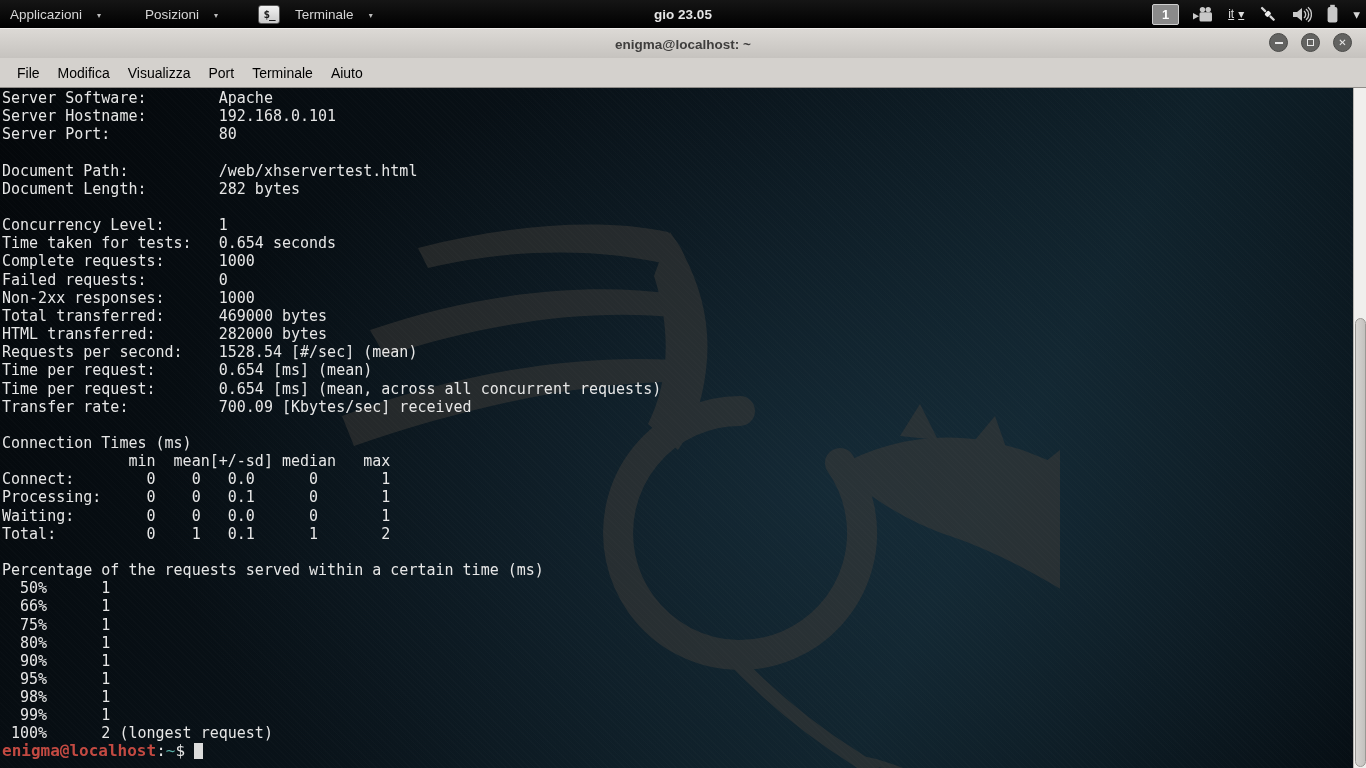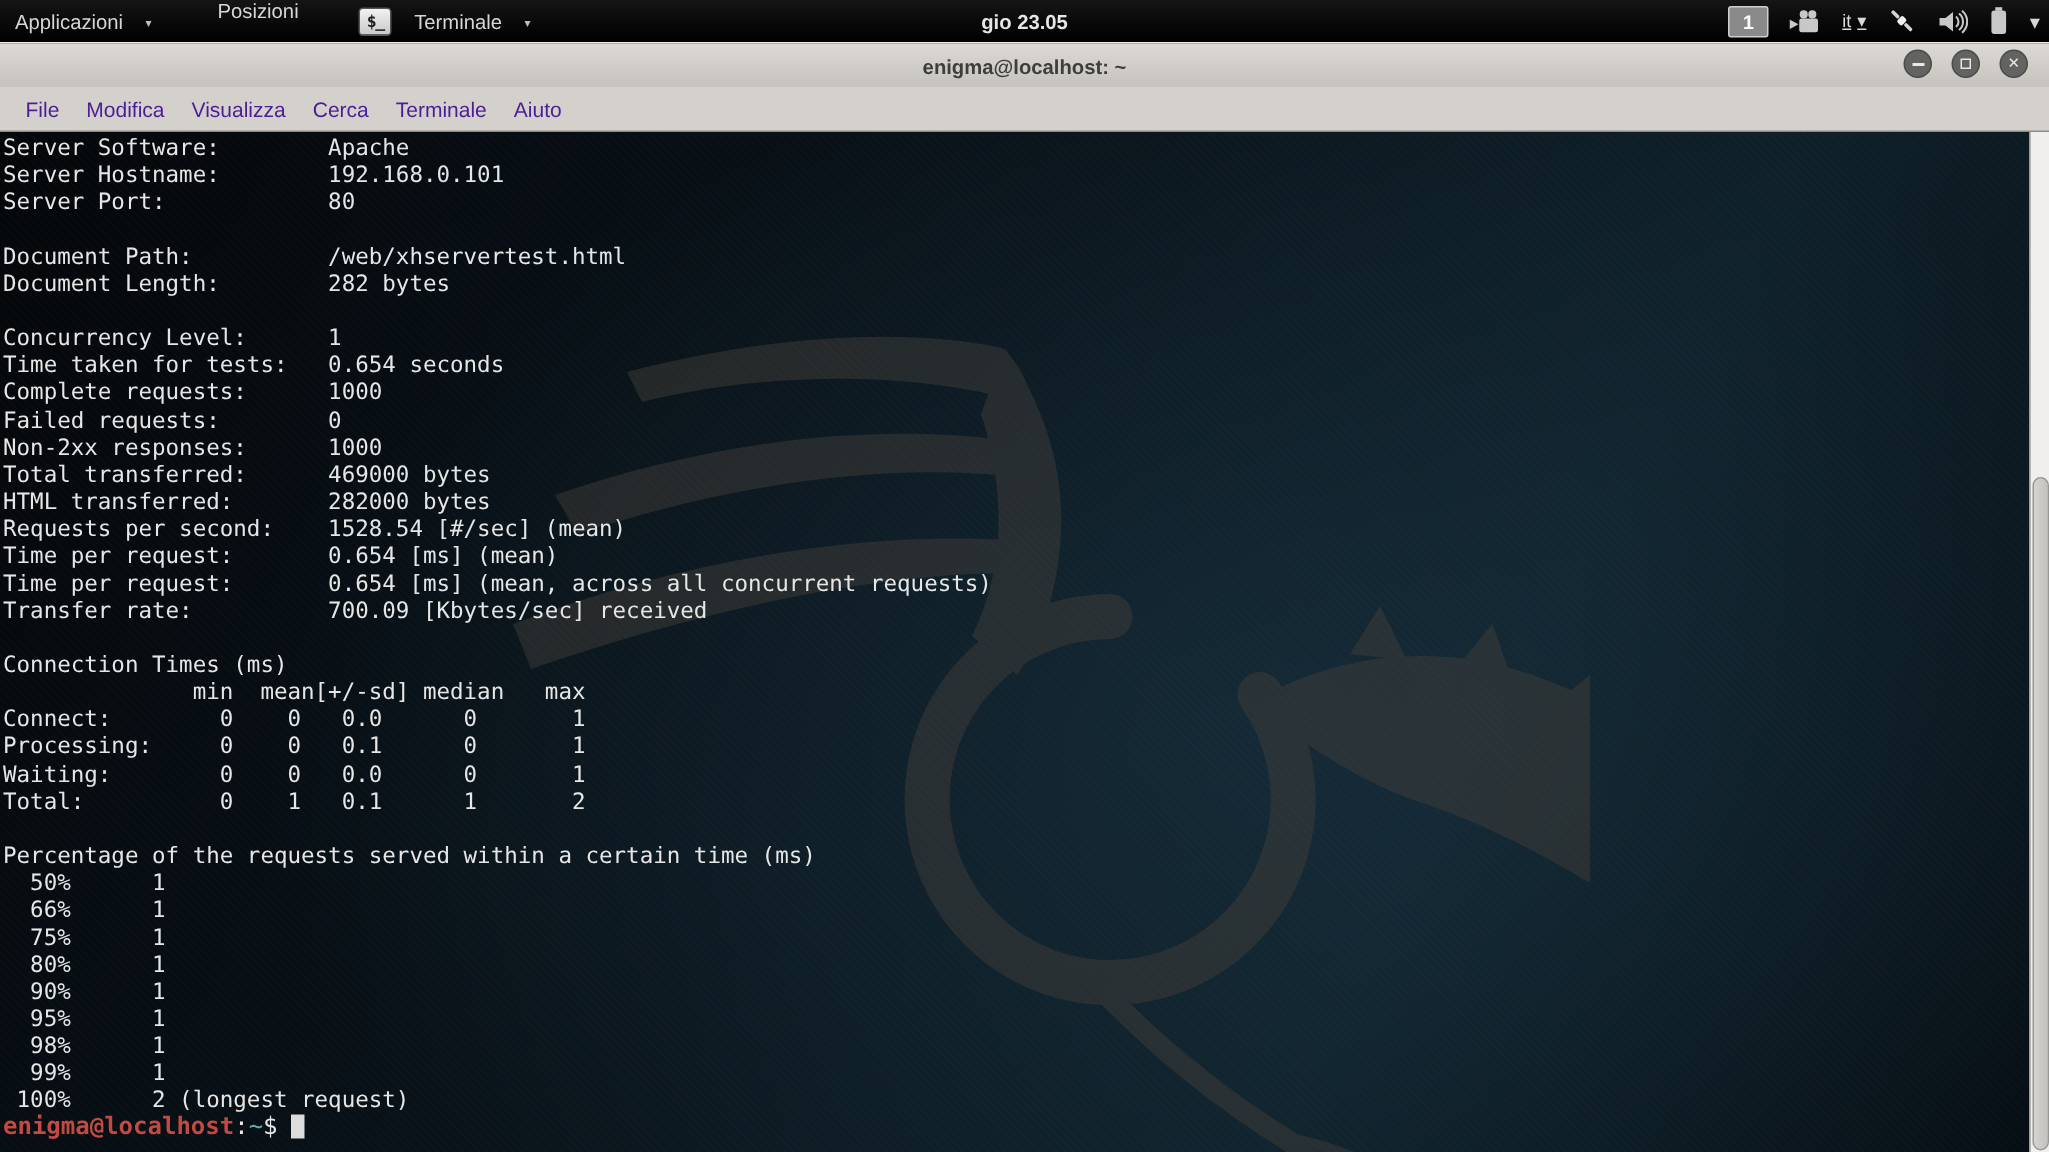--- a/index.html
+++ b/index.html
@@ -32,21 +32,21 @@
   .win-btn { width:19px; height:19px; border-radius:50%;
     background:radial-gradient(circle at 50% 35%, #7b7b79, #59595. 70%, #555);
     background-color:#636361; border:1px solid #4a4a48; color:#e8e8e8;
     display:flex; align-items:center; justify-content:center; font-size:10px; line-height:1; cursor:default; }
   .win-btn .sq { width:7px; height:7px; border:1.6px solid #e8e8e8; }
   .win-btn .mn { width:8px; height:2px; background:#e8e8e8; }
 
   
   .menubar { position:absolute; left:0; top:58px; width:1366px; height:30px;
     background:#d4d1cd; border-bottom:1px solid #8f8c88; display:flex; align-items:center; padding-left:8px; }
-  .menu-item { font-size:14px; color:#4c1d95; padding:0 9px; cursor:default; }
+  .menu-item { font-size:14px; color:#000000; padding:0 9px; cursor:default; }
 
   
   .terminal { position:absolute; left:0; top:88px; width:1366px; height:768px; overflow:hidden;
     background:
       radial-gradient(ellipse 950px 620px at 62% 52%, rgba(28,56,72,0.50), rgba(28,56,72,0) 72%),
       linear-gradient(118deg,#04070a 0%, #0a141b 42%, #0f2029 68%, #050b10 100%);
   }
   .terminal::after { content:""; position:absolute; inset:0;
     background:repeating-linear-gradient(45deg, rgba(255,255,255,0.012) 0 1px, transparent 1px 4px);
     pointer-events:none; }
@@ -70,21 +70,21 @@
     background:linear-gradient(90deg,#d6d4d1,#c3c1be); border:1px solid #9a9894; border-radius:6px; }
 </style>
 </head>
 <body>
 
 <div class="top-panel">
   <div class="panel-item">
     <span>Applicazioni</span>
     <span class="caret">▾</span>
   </div>
-  <div class="panel-item" style="margin-left:24px;flex-direction:column;">
+  <div class="panel-item" style="margin-left:24px;">
     <span>Posizioni</span>
     <span class="caret">▾</span>
   </div>
   <div class="panel-item" style="margin-left:20px;">
     <span class="app-menu-icon">$_</span>
     <span>Terminale</span>
     <span class="caret">▾</span>
   </div>
 
   <div class="panel-clock">
@@ -142,21 +142,21 @@
     <div class="win-btn">
         <span>✕</span>
       </div>
   </div>
 </div>
 
 <div class="menubar">
   <span class="menu-item">File</span>
   <span class="menu-item">Modifica</span>
   <span class="menu-item">Visualizza</span>
-  <span class="menu-item">Cerca</span>
+  <span class="menu-item">Port</span>
   <span class="menu-item">Terminale</span>
   <span class="menu-item">Aiuto</span>
 </div>
 
 <div class="terminal">
 
   <svg class="dragon" viewBox="0 0 720 600" fill="#3f3c38" stroke="none">
 
     <path d="M78,30 C170,6 262,0 328,14 C340,25 346,38 348,52 C270,28 170,30 88,50 Z"></path>
     <path d="M30,112 C140,74 248,64 334,76 L340,100 C250,90 150,104 45,138 Z"></path>

